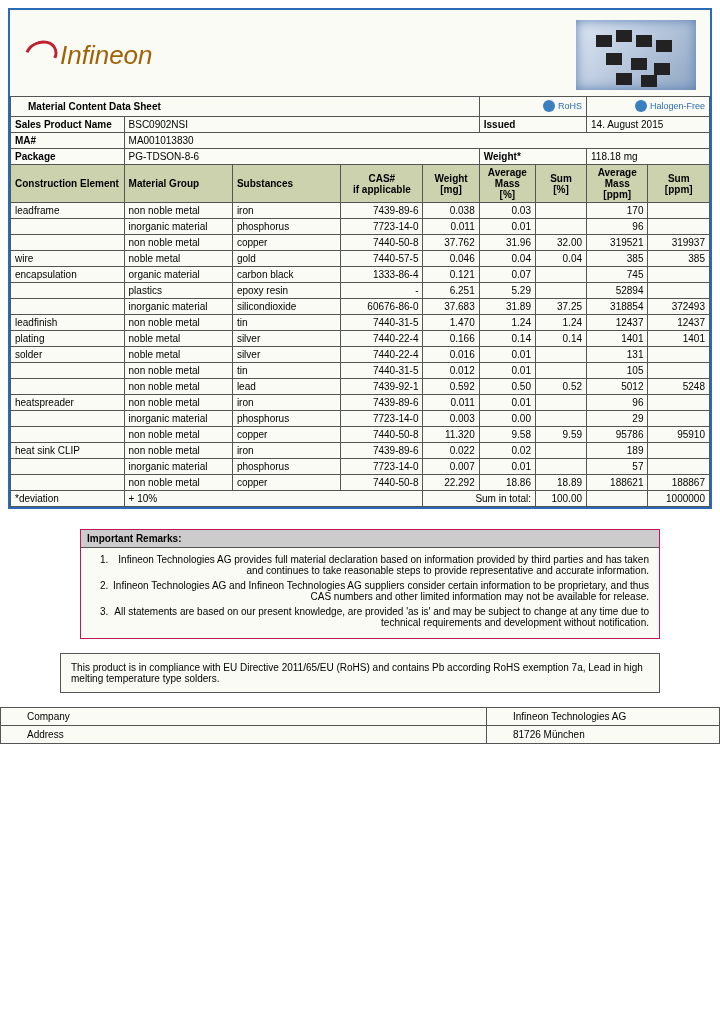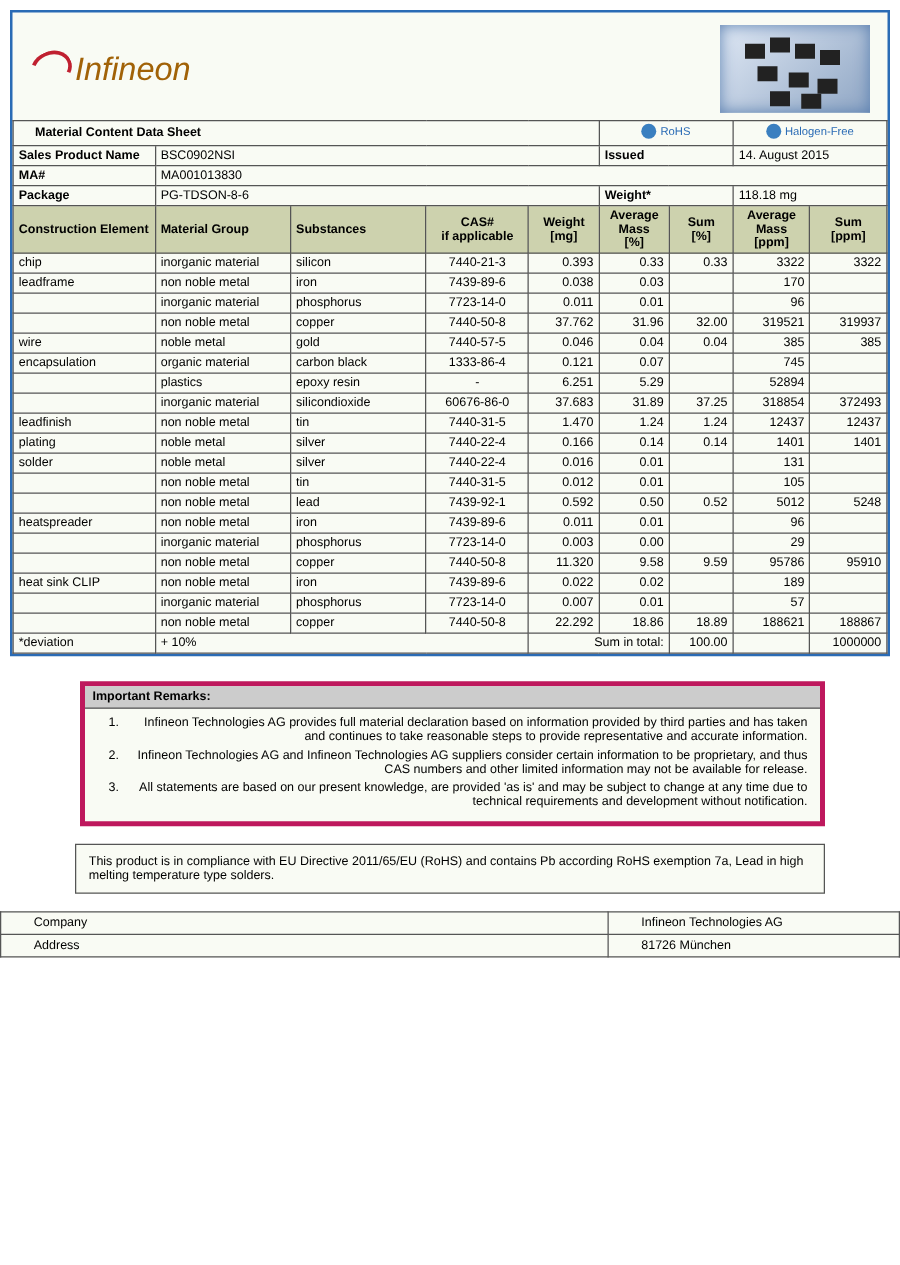--- a/index.html
+++ b/index.html
@@ -12,22 +12,22 @@
   table { border-collapse:collapse; width:100%; }
   .outer > tbody > tr > td { border:1px solid #555; padding:2px 4px; font-size:10px; vertical-align:middle;}
   .title-cell { font-size:16px; font-weight:bold; padding:4px 17px !important; }
   .label-cell { font-weight:bold; background:#f9fbf4; }
   .header-row td { background:#cdd2ae; font-weight:bold; text-align:center; }
   .header-row .left { text-align:left; }
   .badge { display:inline-flex; align-items:center; gap:3px; font-size:9px; color:#2a6bb5;}
   .badge-icon{width:12px;height:12px;border-radius:50%;background:#3a7fc0;display:inline-block;}
   .data-row td { font-size:9.5px; padding:1px 4px; }
   .num { text-align:right; }
-  .ctr { text-align:center; }
-  .remarks-box { margin:20px 60px 8px 64px; border:4px solid #be185d; background:#f9fbf4; padding:0; font-size:10px;}
+  .ctr { text-align:right; }
+  .remarks-box { margin:20px 60px 8px 80px; border:1px solid #be185d; background:#f9fbf4; padding:0; font-size:10px;}
   .remarks-title { background:#ccc; border-bottom:1px solid #555; padding:3px 6px; font-weight:bold;}
   .remarks-body { padding:6px 10px; }
   .remarks-body ol { margin:0; padding-left:20px;}
   .remarks-body li { margin-bottom:4px;text-align:right; }
   .compliance-box { margin:14px 60px; border:1px solid #555; padding:8px 10px; font-size:10px; background:#f9fbf4;}
   .company-box { margin:14px auto; border:1px solid #555; font-size:10px; background:#f9fbf4; border-collapse:collapse;}
   .company-box td { border:1px solid #555; padding:3px 26px;}
   .total-row td { font-size:9.5px; padding:1px 4px;}
 </style>
 </head>
@@ -86,31 +86,20 @@
 [%]</td>
       <td style="width:50px;white-space:pre-line">Average
 Mass
 [ppm]</td>
       <td style="width:50px;white-space:pre-line">Sum
 [ppm]</td>
     </tr>
     </tbody>
     <tbody id="data-body">
         <tr class="data-row">
-          <td>chip</td>
-          <td>inorganic material</td>
-          <td>silicon</td>
-          <td class="ctr">7440-21-3</td>
-          <td class="num">0.393</td>
-          <td class="num">0.33</td>
-          <td class="num">0.33</td>
-          <td class="num">3322</td>
-          <td class="num">3322</td>
-        </tr>
-        <tr class="data-row">
           <td>leadframe</td>
           <td>non noble metal</td>
           <td>iron</td>
           <td class="ctr">7439-89-6</td>
           <td class="num">0.038</td>
           <td class="num">0.03</td>
           <td class="num"></td>
           <td class="num">170</td>
           <td class="num"></td>
         </tr>

